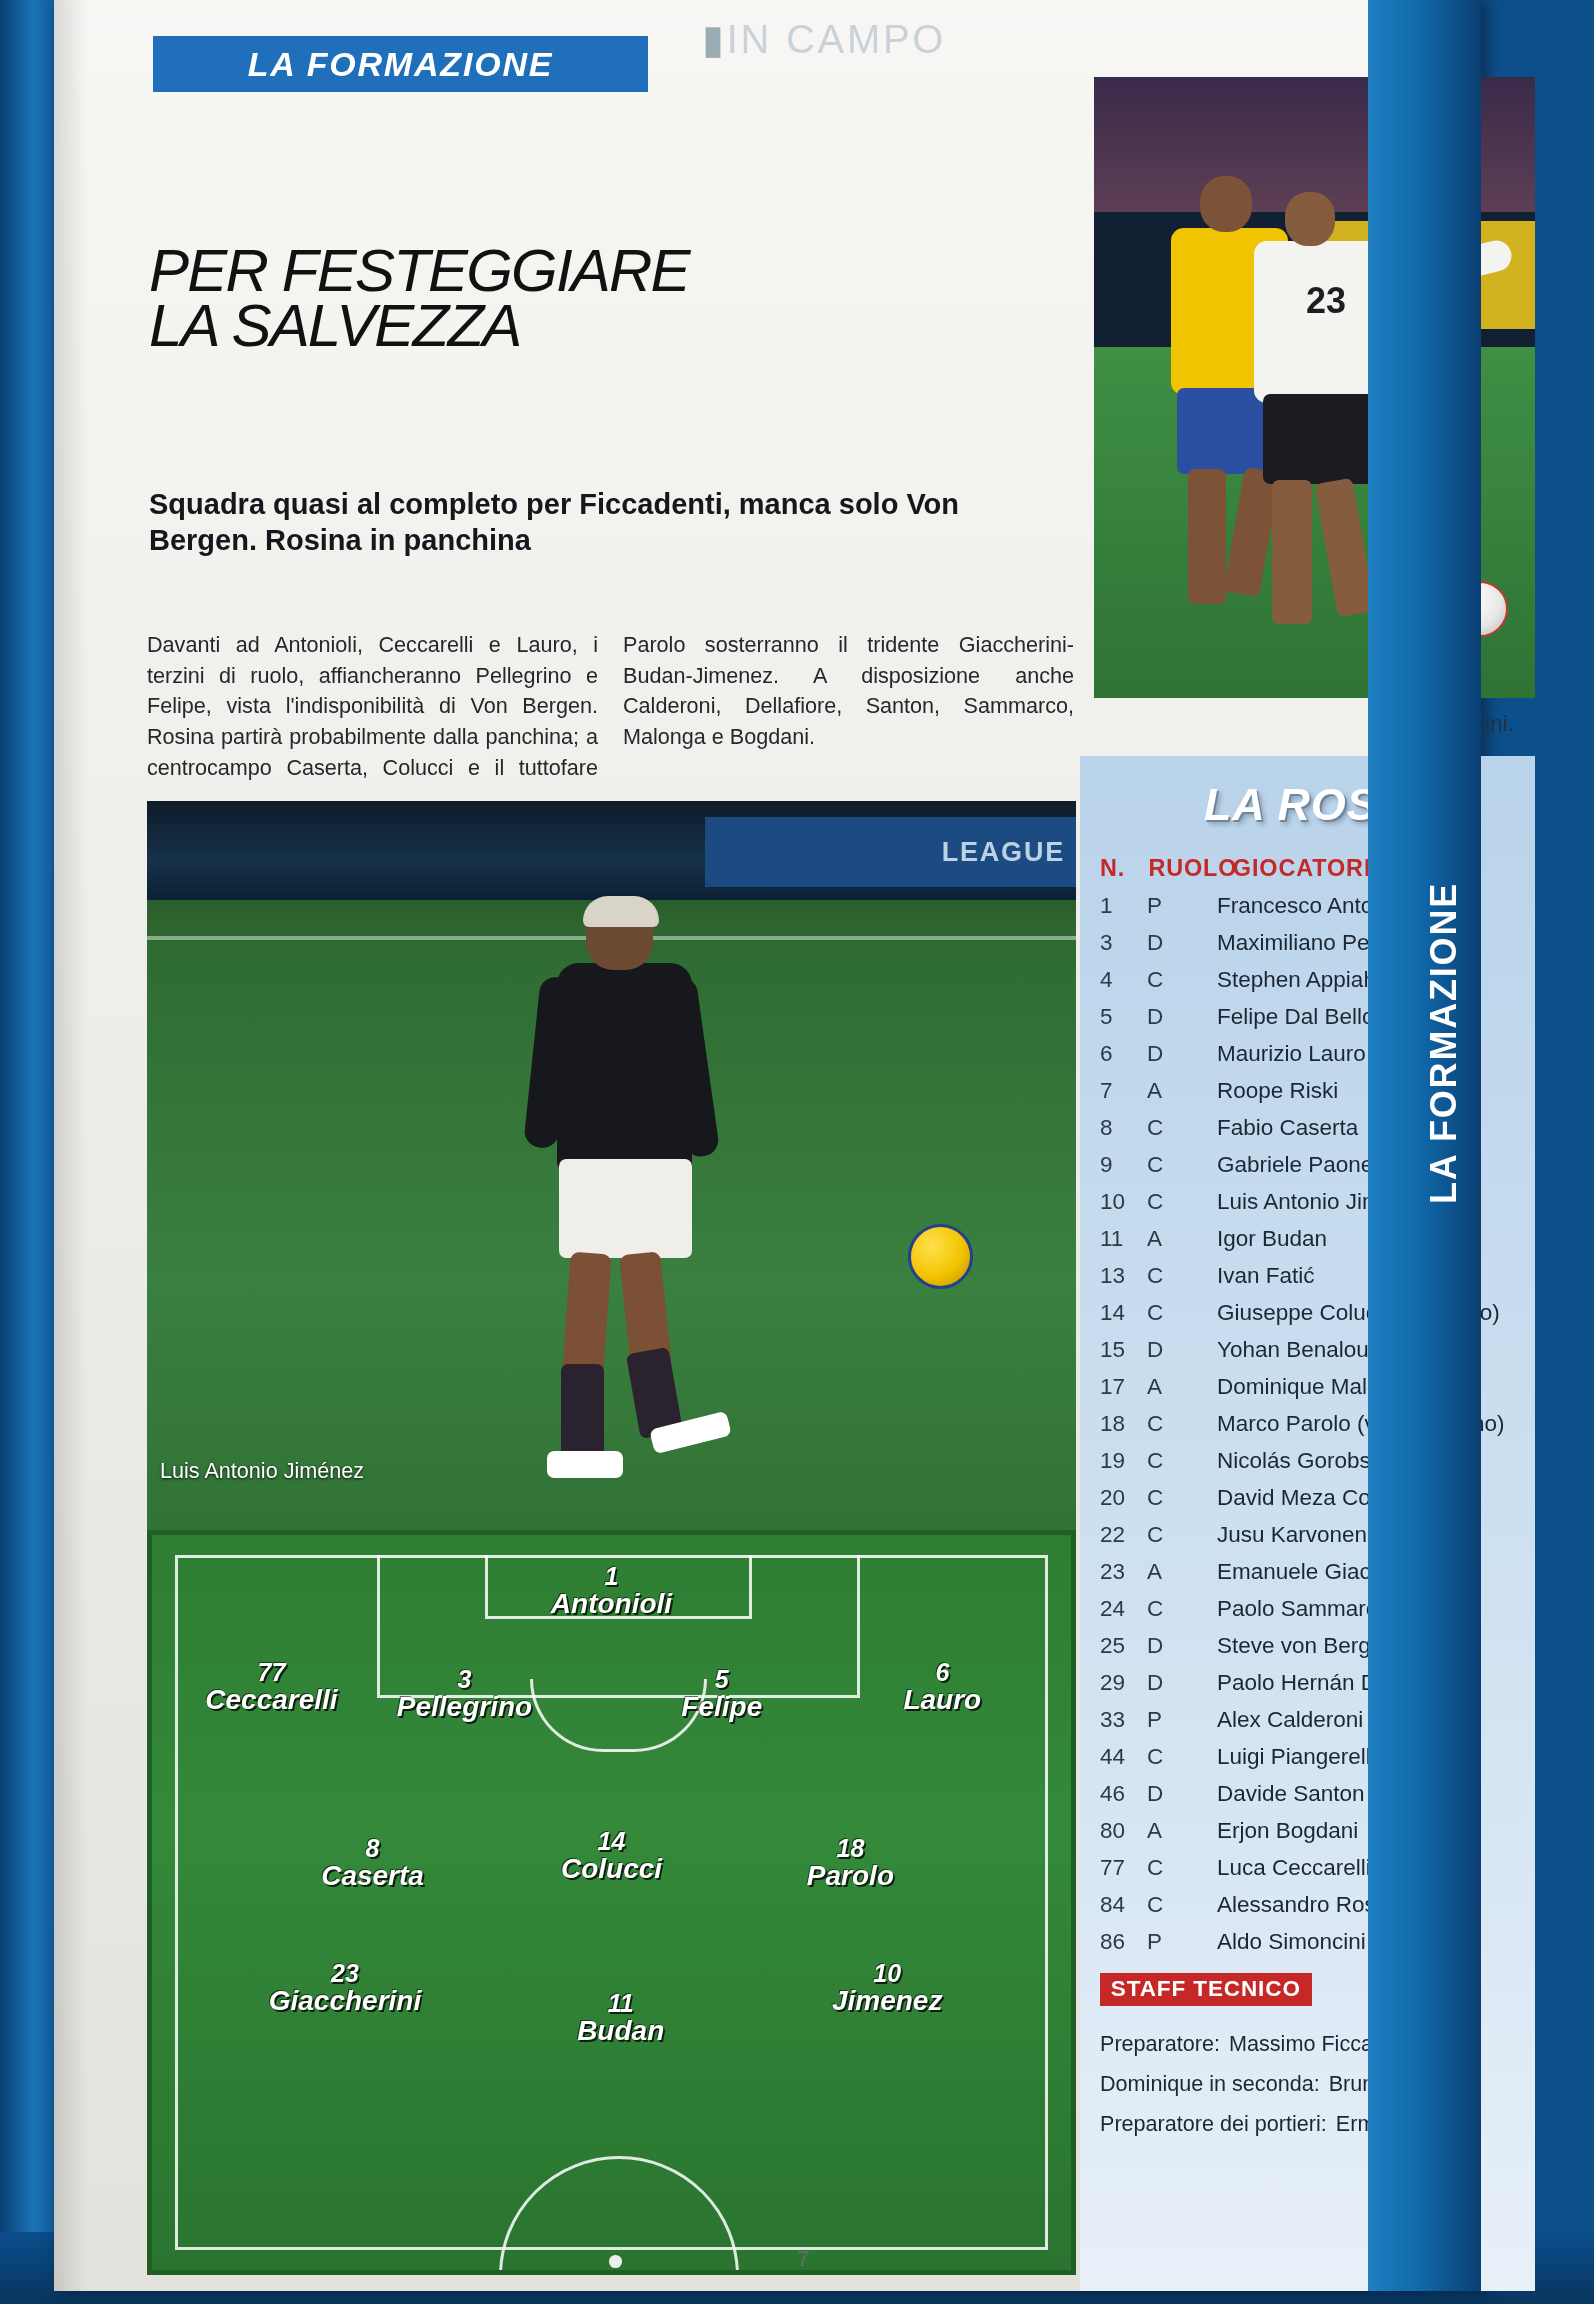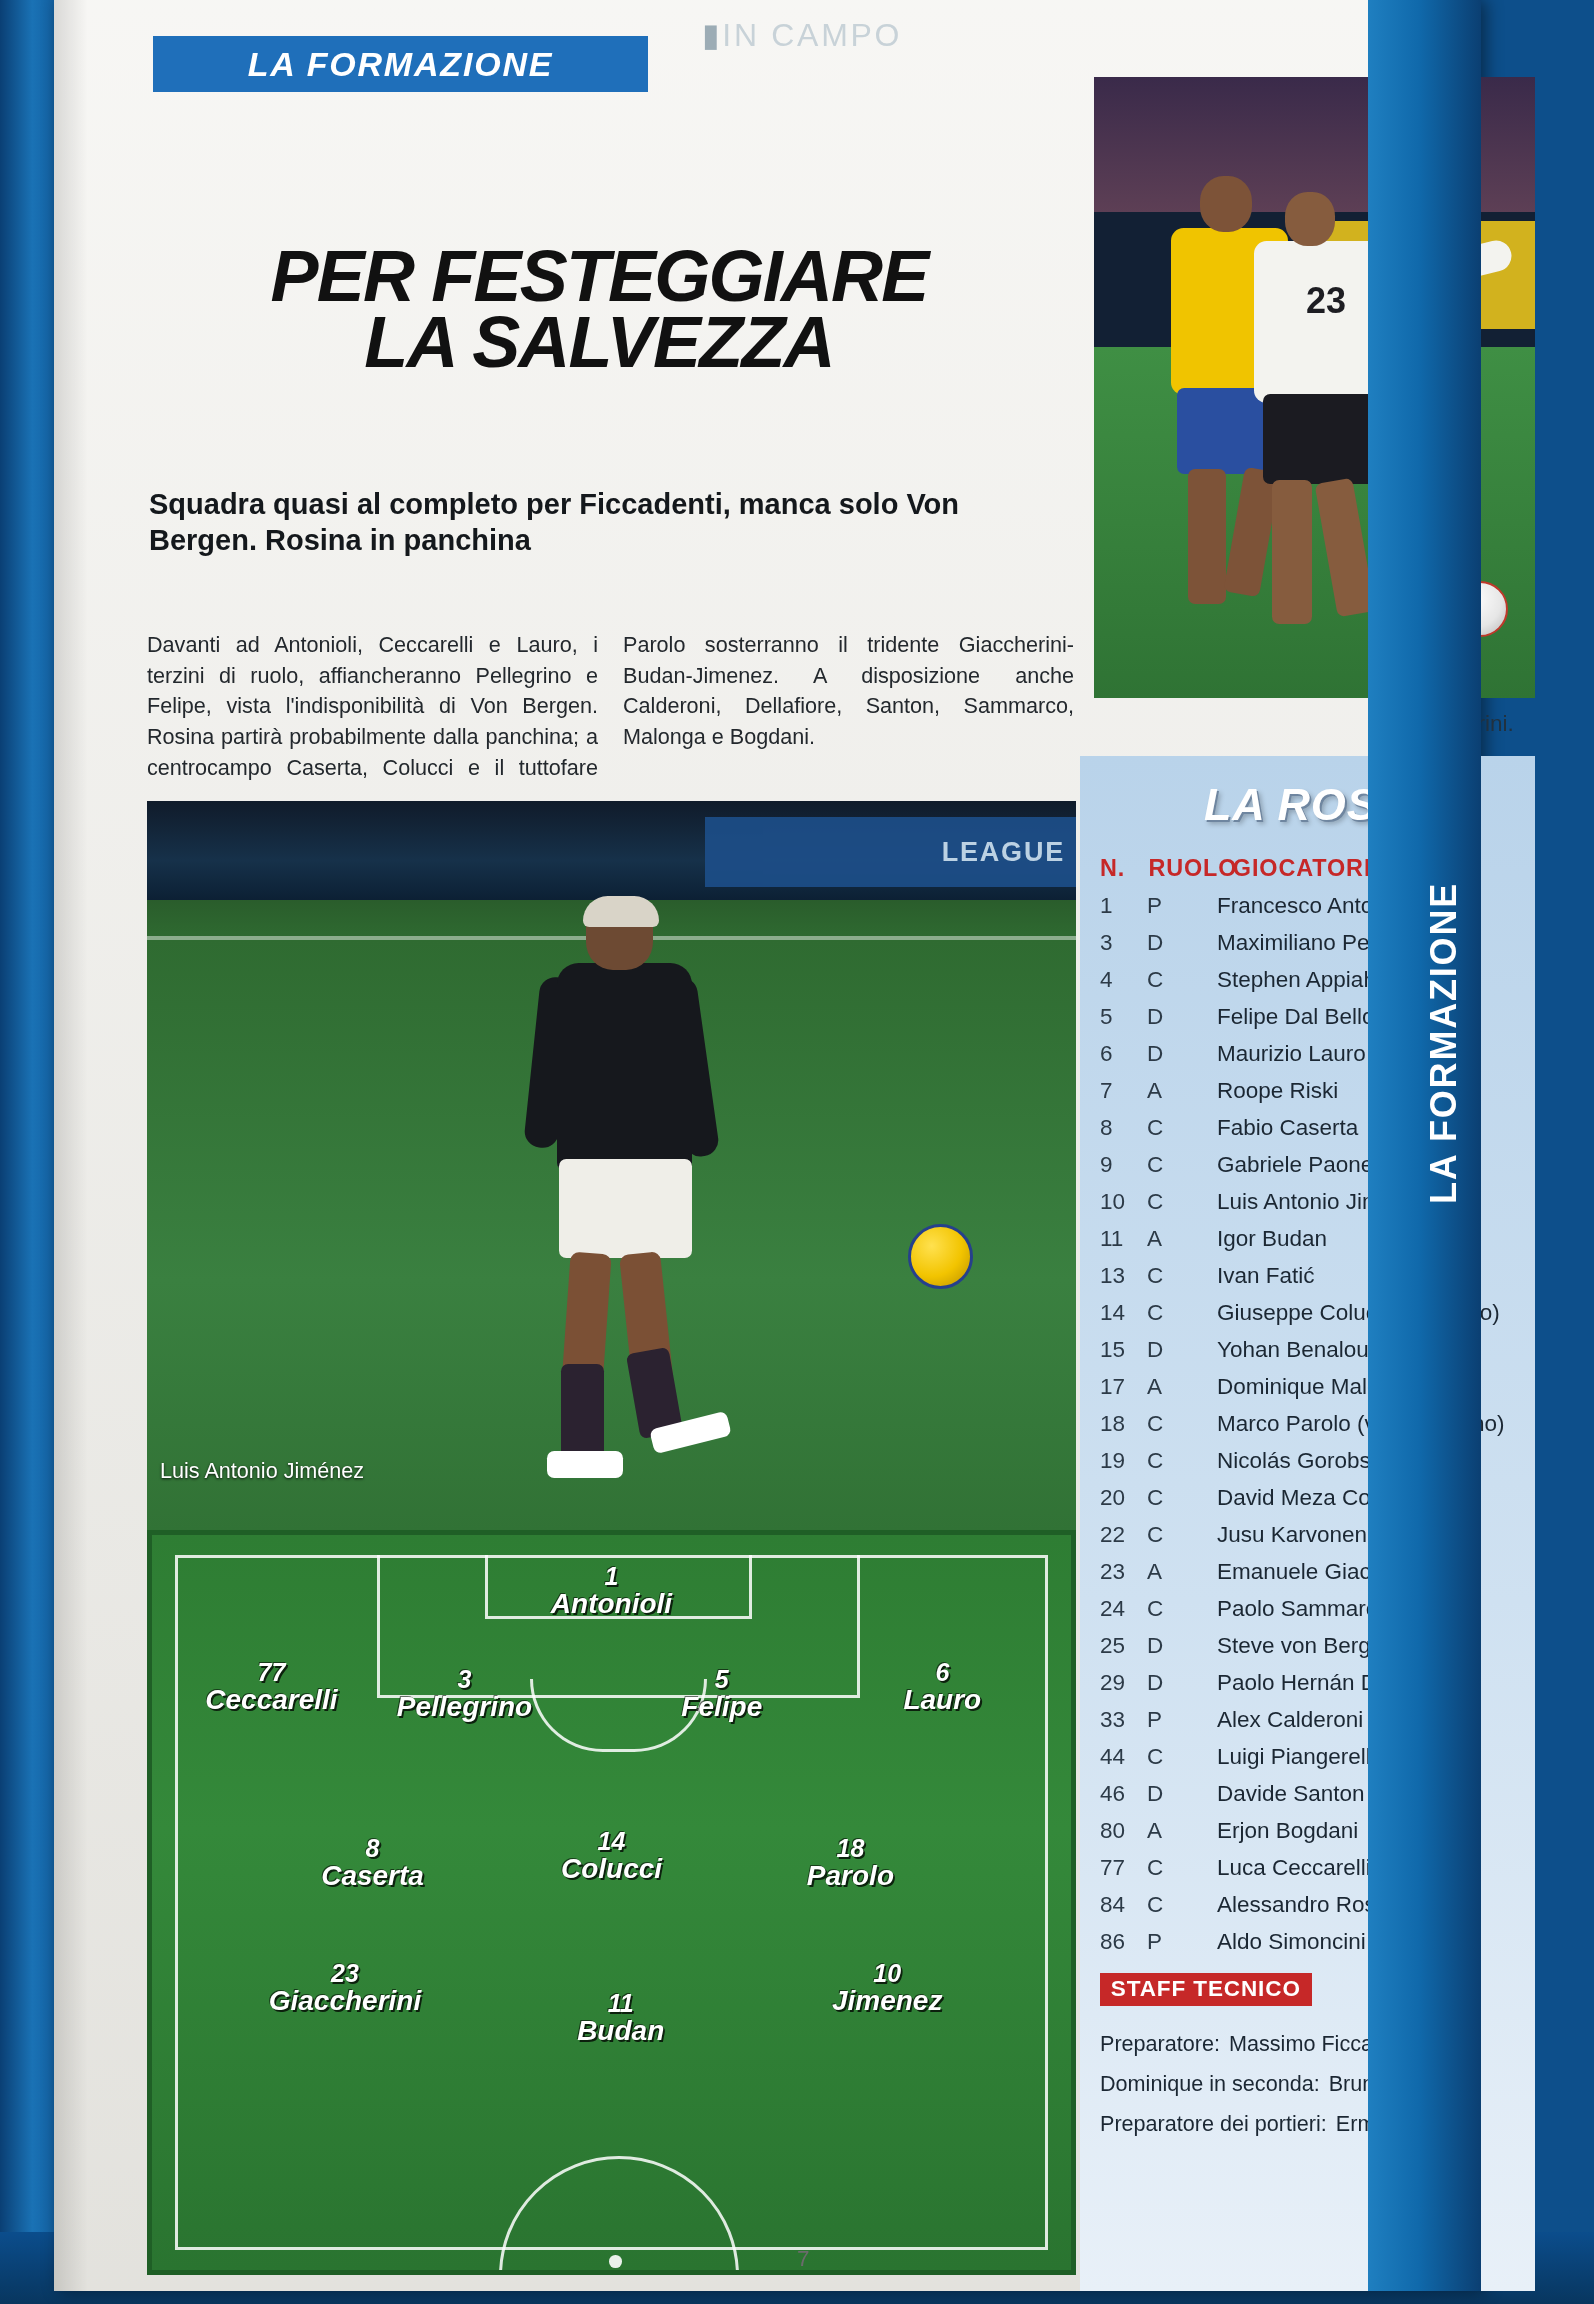--- a/index.html
+++ b/index.html
@@ -43,21 +43,21 @@
     transform:rotate(180deg);
     color:#ffffff;
     font-weight:bold;
     font-size:36px;
     letter-spacing:1.8px;
     font-family:"Liberation Sans", sans-serif;
   }
   
   .masthead{
     position:absolute;left:648px;top:16px;
-    color:#b9c7cf;font-size:32px;letter-spacing:2.7px;
+    color:#b9c7cf;font-size:40px;letter-spacing:2.7px;
     font-family:"Liberation Sans", sans-serif;
     opacity:.75;
   }
   .masthead .dot{color:#7e94a1;}
   
   .sec-tag{
     position:absolute;left:99px;top:36px;width:495px;height:56px;
     background:#1f6fba;
     display:flex;align-items:center;justify-content:center;
     transform:skewX(0deg);
@@ -72,22 +72,22 @@
     font-size:79px;font-weight:bold;font-style:italic;
     letter-spacing:-0.9px;
     color:transparent;
     -webkit-text-stroke:2.7px #141414;
     line-height:.95;
     white-space:nowrap;
   }
   .headline-outline .small{font-size:54px;}
   .headline-solid{
     position:absolute;left:95px;top:243px;width:900px;
-    font-size:72px;font-weight:bold;font-style:italic;
-    color:#111;line-height:.92;letter-spacing:-1.8px;text-align:center;
+    font-size:60px;font-weight:normal;font-style:italic;
+    color:#111;line-height:.92;letter-spacing:-1.8px;
   }
   .subhead{
     position:absolute;left:95px;top:486px;width:909px;
     font-size:29px;font-weight:bold;color:#14181c;line-height:1.25;
   }
   
   .body-cols{
     position:absolute;left:93px;top:630px;width:927px;
     column-count:2;column-gap:25px;
     font-size:21.6px;line-height:1.42;color:#23282d;text-align:justify;

